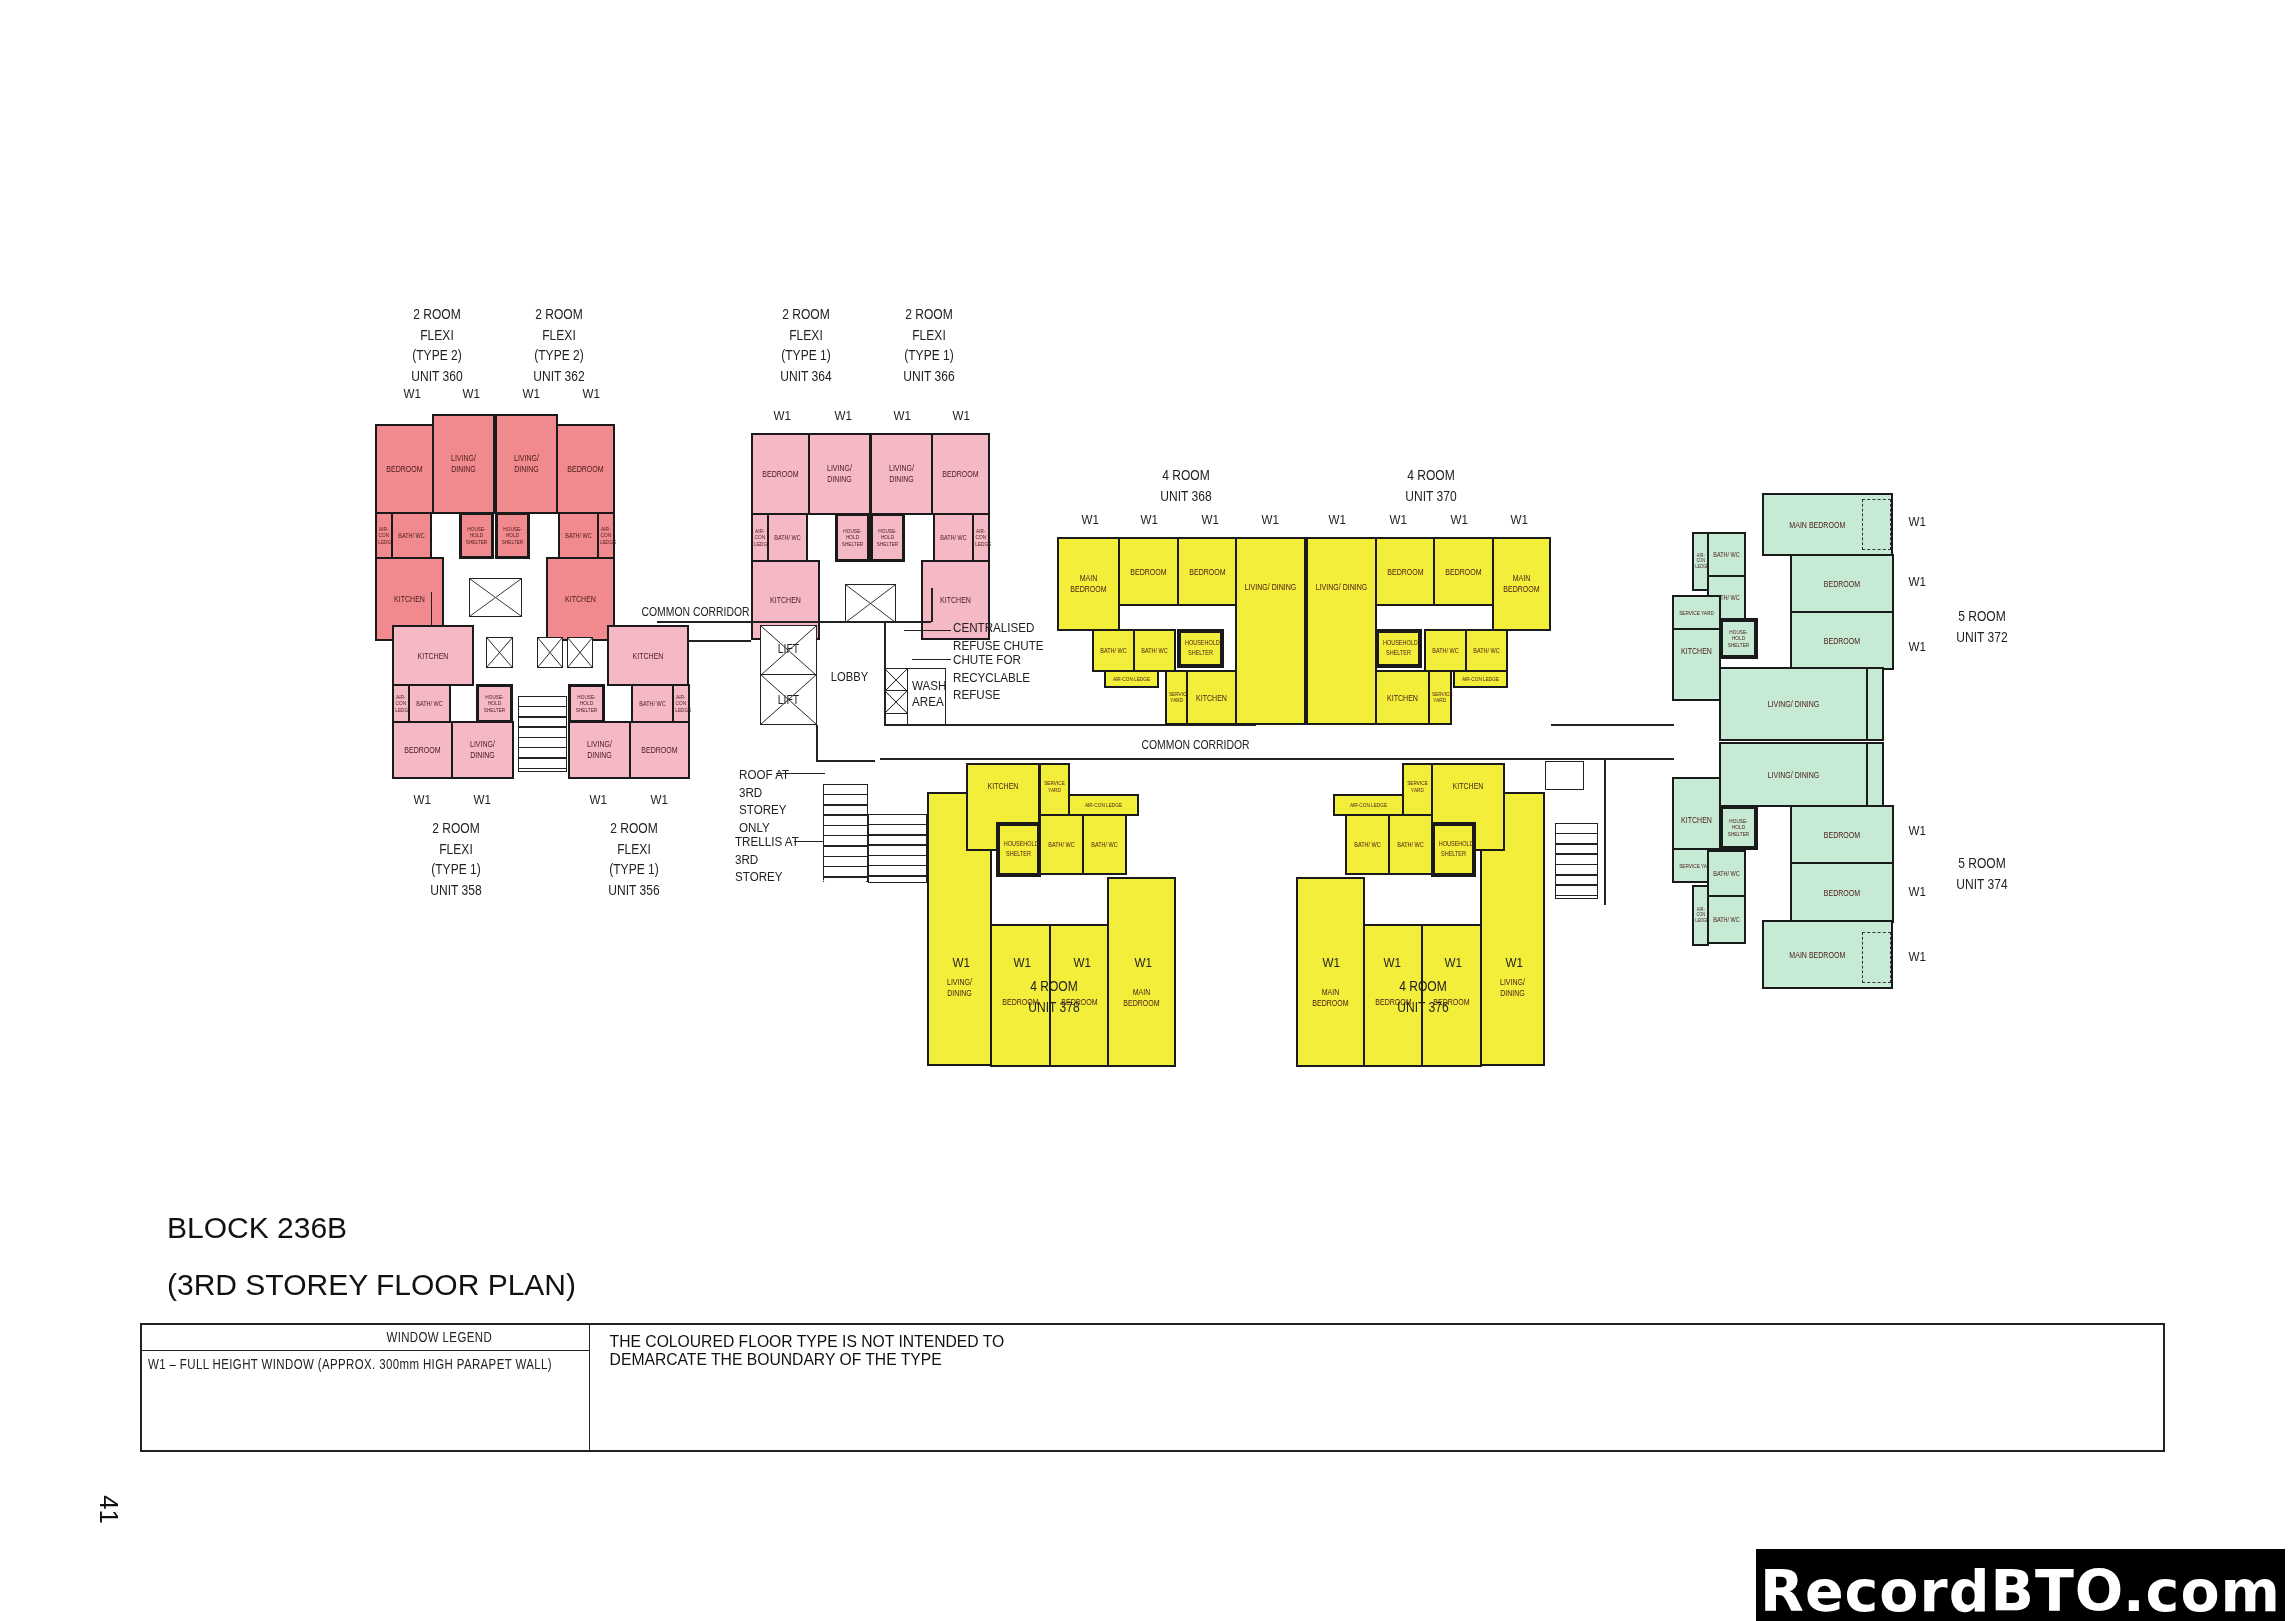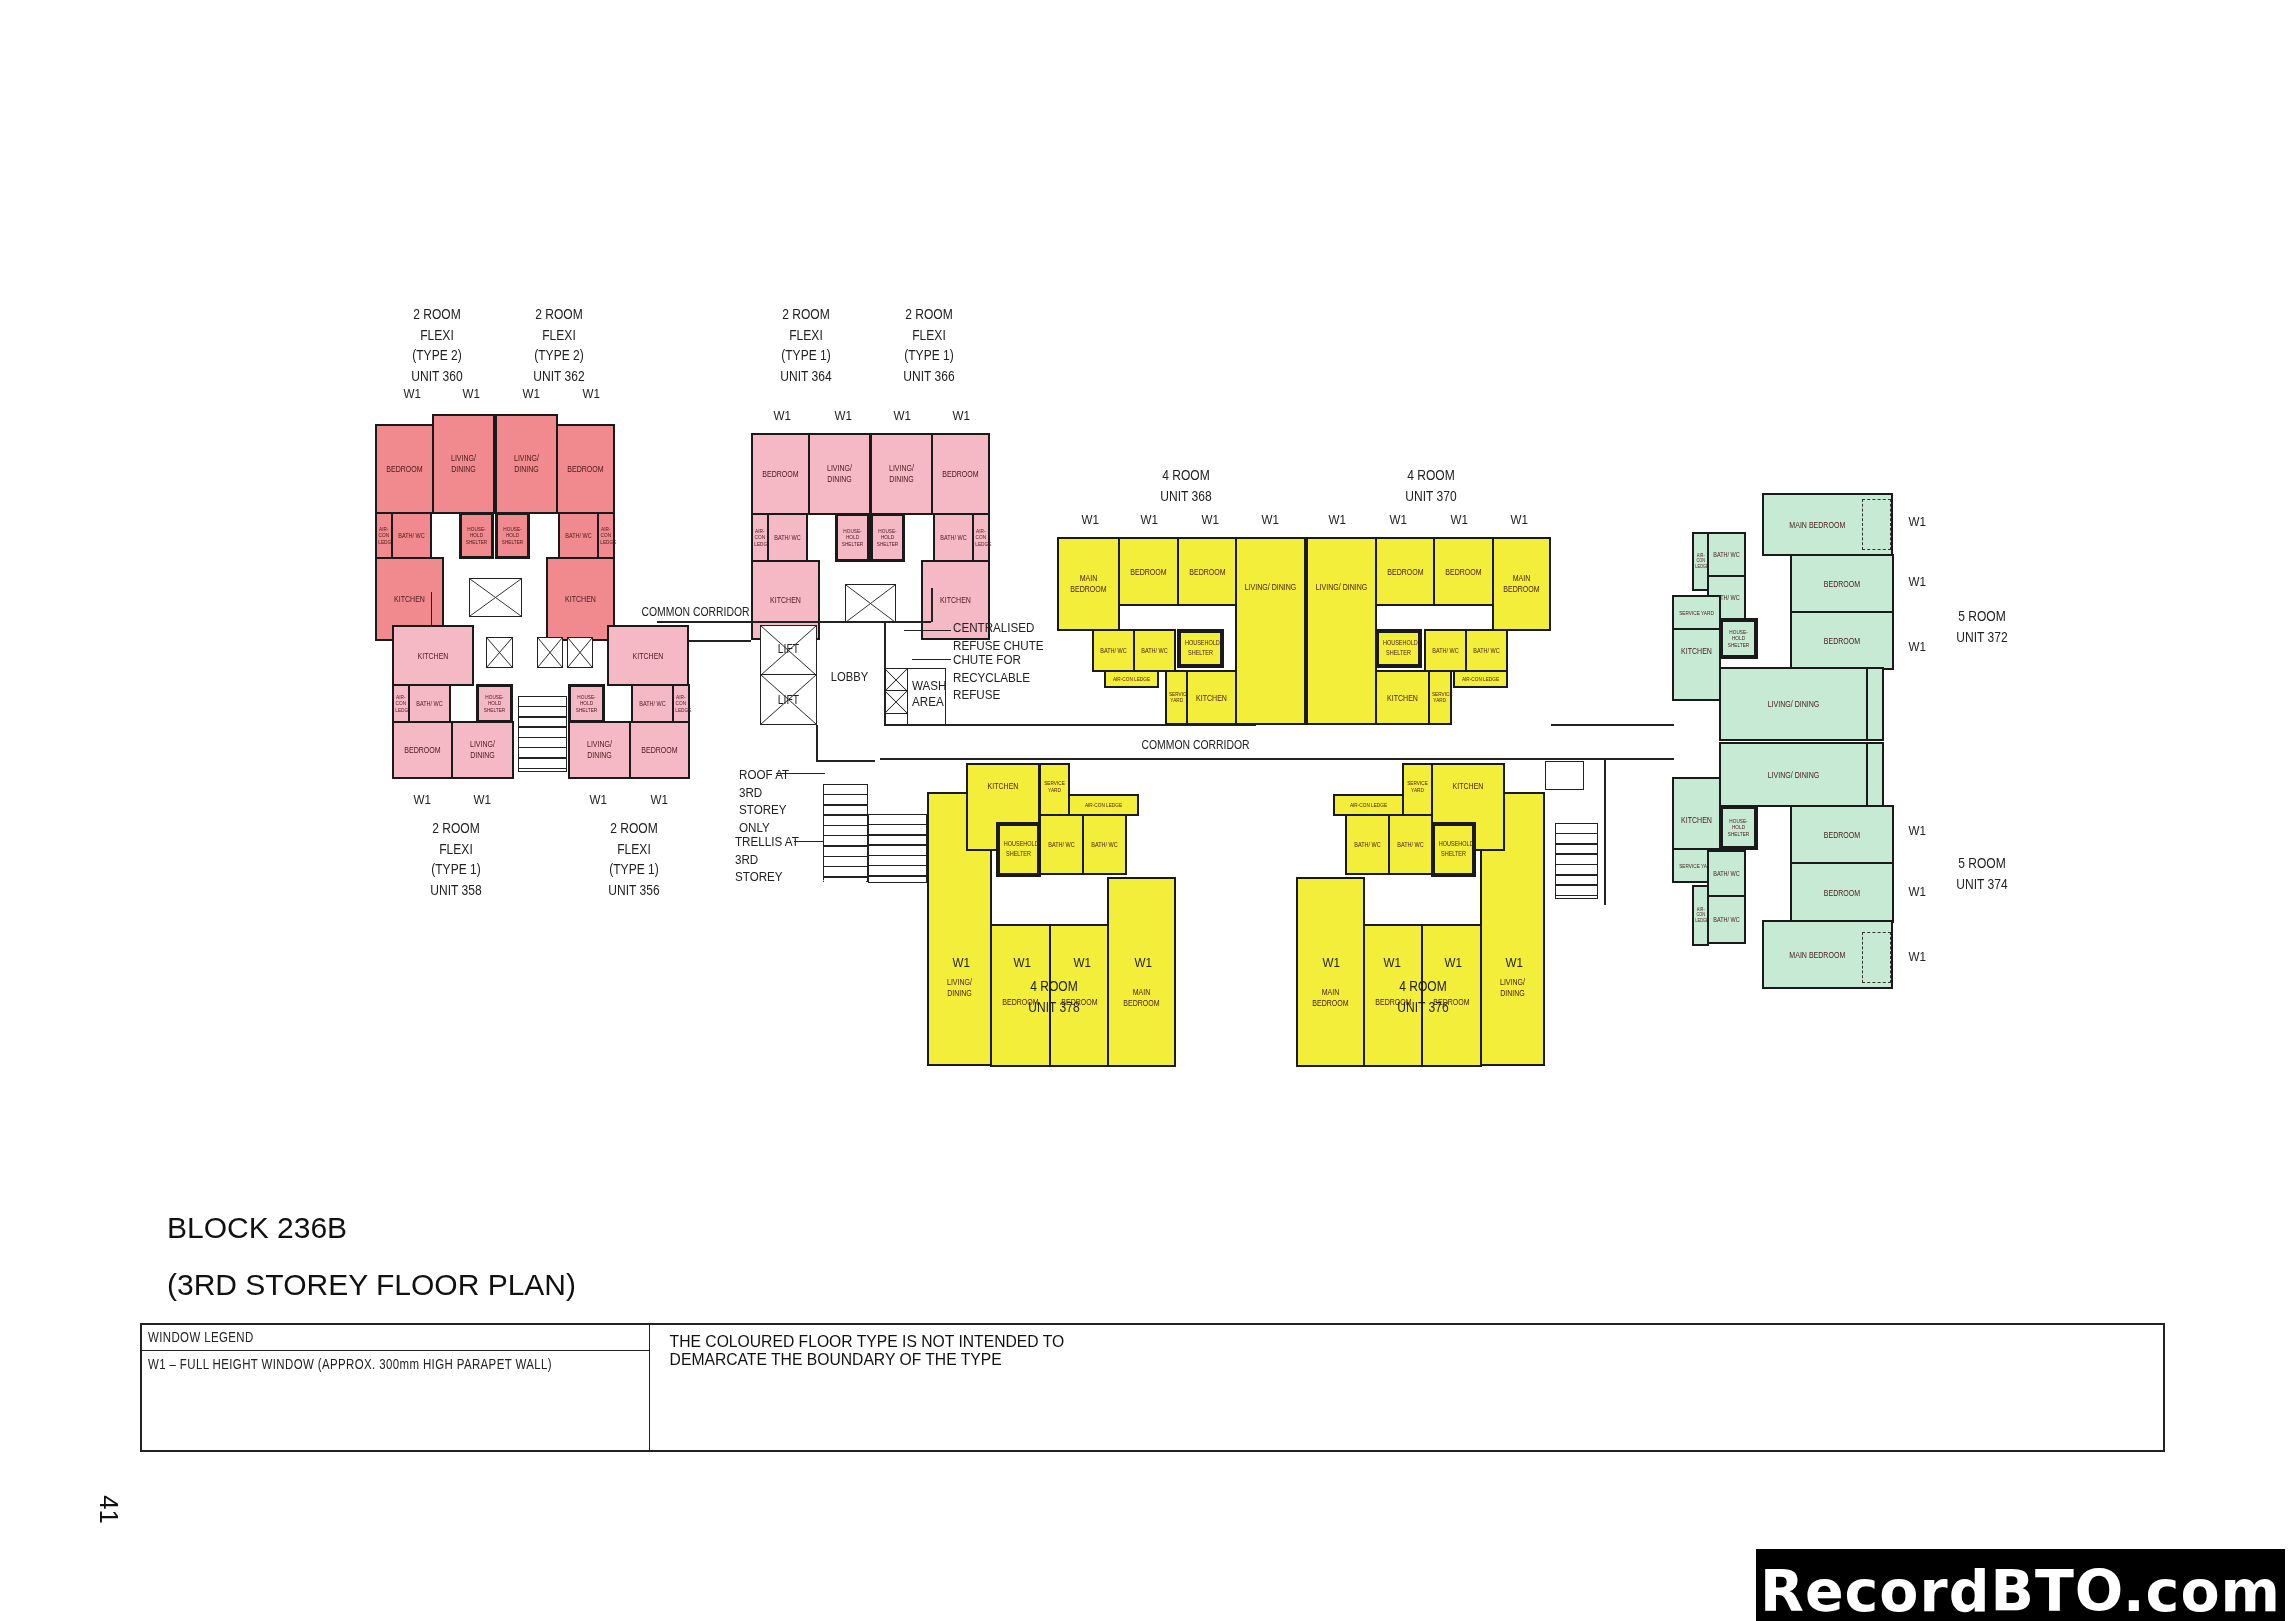--- a/index.html
+++ b/index.html
@@ -506,21 +506,21 @@
   <div class="lbl unit-lbl" style="left:1933px;top:853px;width:98px;">
     <div>5 ROOM</div>
     <div>UNIT 374</div>
   </div>
 </div>
 
 <div id="title1">BLOCK 236B</div>
 <div id="title2">(3RD STOREY FLOOR PLAN)</div>
 
 <div id="legend">
-  <div class="cell" style="width:508px;">
+  <div class="cell" style="width:448px;text-align:right;">
     <div style="height:25.5px;border-bottom:1.5px solid #222;box-sizing:border-box;padding:3.9px 0 0 5.9px;">
       <div class="narrow">WINDOW LEGEND</div>
     </div>
     <div style="padding:5.9px 0 0 5.9px;">
       <div class="narrow">W1 – FULL HEIGHT WINDOW (APPROX. 300mm HIGH PARAPET WALL)</div>
     </div>
   </div>
   <div class="cell" style="flex:1;padding:7.8px 0 0 19.6px;">
     <div style="font-size:15.7px;line-height:18.6px;color:#111;">THE COLOURED FLOOR TYPE IS NOT INTENDED TO</div>
     <div style="font-size:15.7px;line-height:18.6px;color:#111;">DEMARCATE THE BOUNDARY OF THE TYPE</div>

